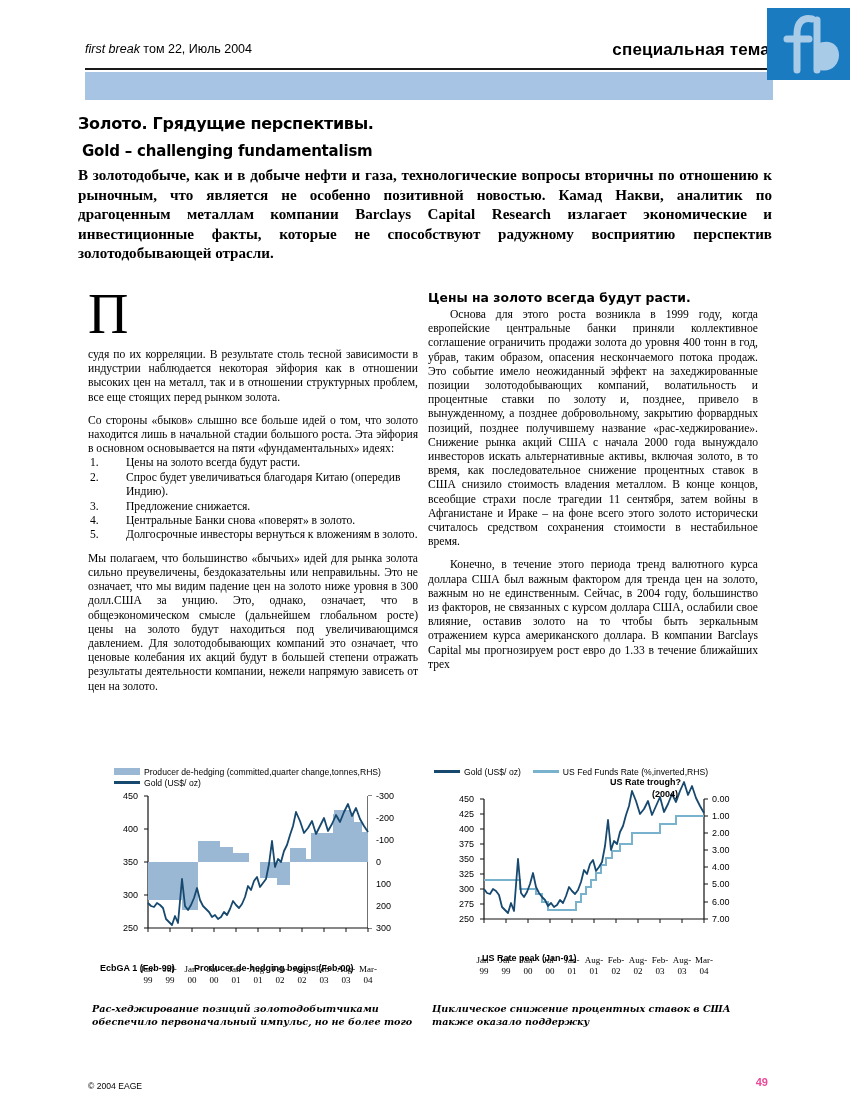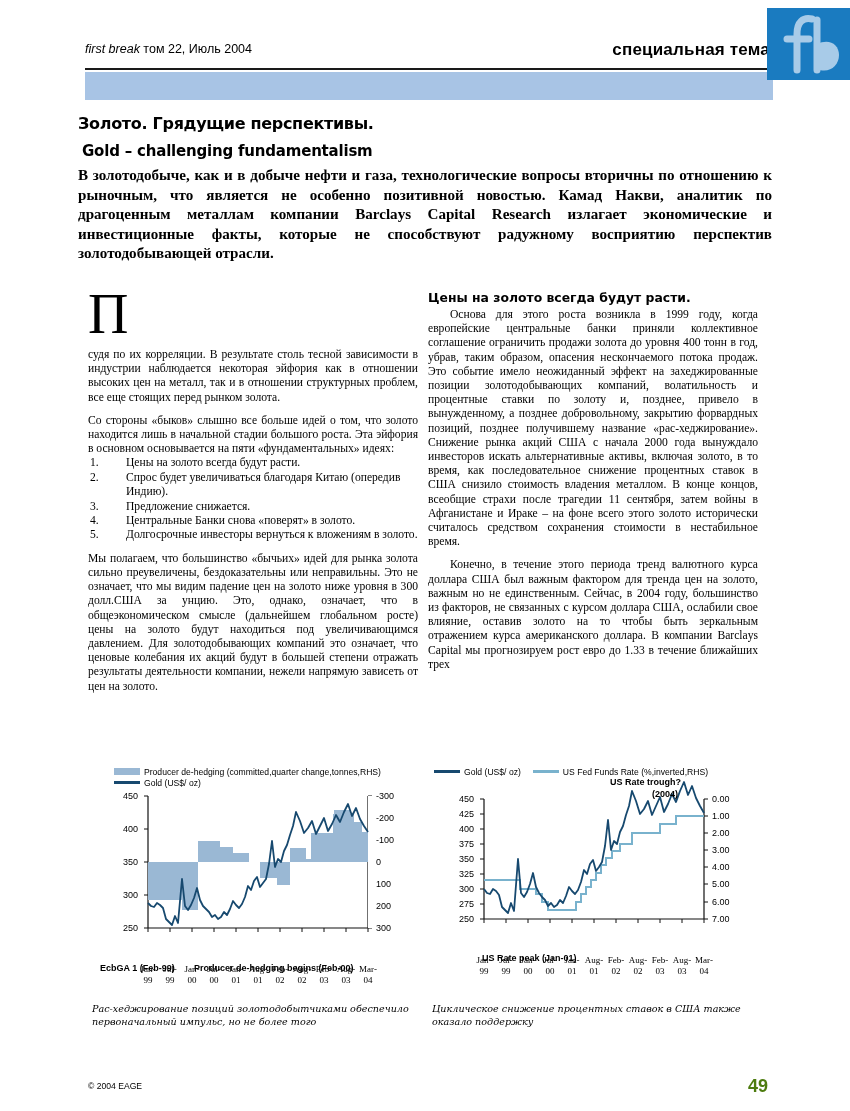--- a/index.html
+++ b/index.html
@@ -104,39 +104,39 @@
     font-size:9px; text-align:center; width:28px; line-height:10.5px;margin-top:28px;
   }
   .cap-note {
     position:absolute; font-family:"Liberation Sans", sans-serif;
     font-size:9px; font-weight:bold; white-space:nowrap;
   }
 
   
   .fig-cap {
     position:absolute; font-family:"DejaVu Serif", serif;
-    font-style:italic; font-size:9.6px; line-height:12.5px; font-weight:normal;
+    font-style:italic; font-size:9.6px; line-height:12.5px; font-weight:bold;
   }
   .cap-l { left:92px; top:1003px; width:330px; }
   .cap-r { left:432px; top:1003px; width:330px; }
 
   .email {
     position:absolute; left:88px; top:1045px;
     font-family:"DejaVu Serif", serif; font-style:italic; font-size:12.2px;
   }
 
   
   .foot-left {
     position:absolute; left:88px; top:1081px;
     font-family:"Liberation Sans", sans-serif; font-size:8.6px;
   }
   .foot-right {
     position:absolute; right:82px; top:1076px;
-    font-family:"Liberation Sans", sans-serif; font-size:18px;
-    font-weight:bold; color:#4d7c0f;
+    font-family:"Liberation Sans", sans-serif; font-size:11px;
+    font-weight:bold; color:#ec4899;
   }
 </style>
 </head>
 <body>
 
 <div class="page">
 
   <div class="hdr">
     <div class="hdr-left">
       <i>first break</i><span> том 22, Июль 2004</span>

